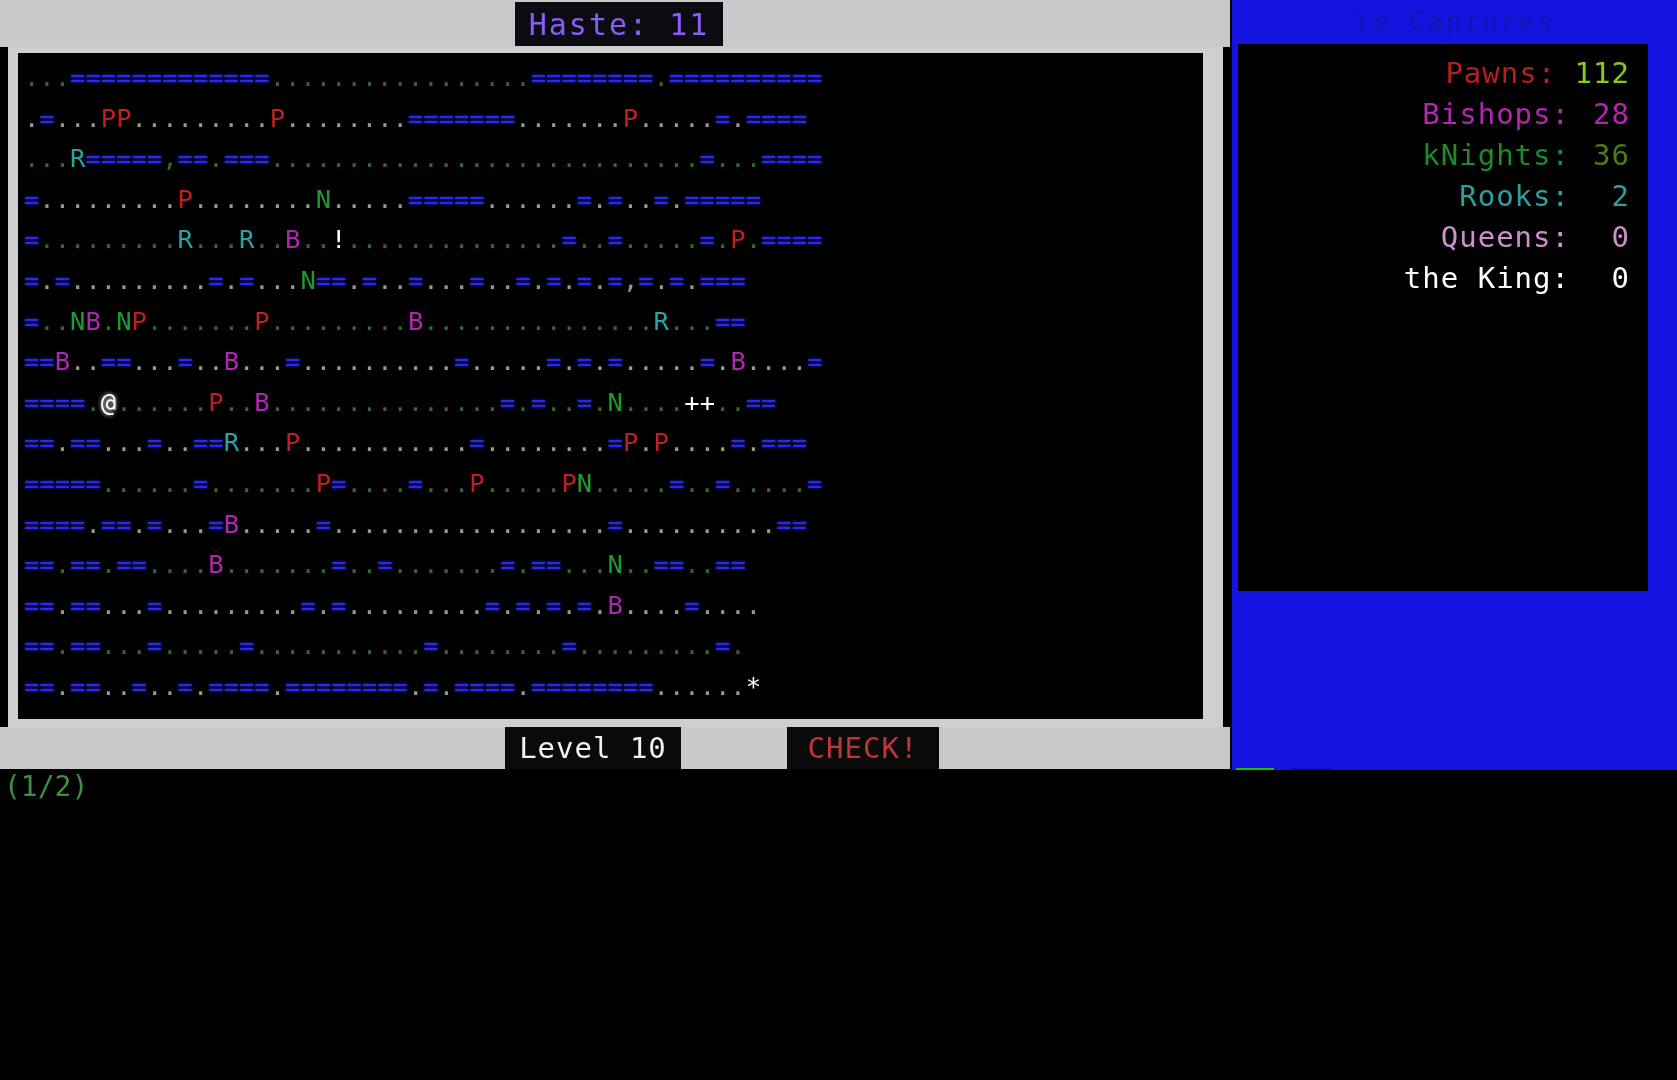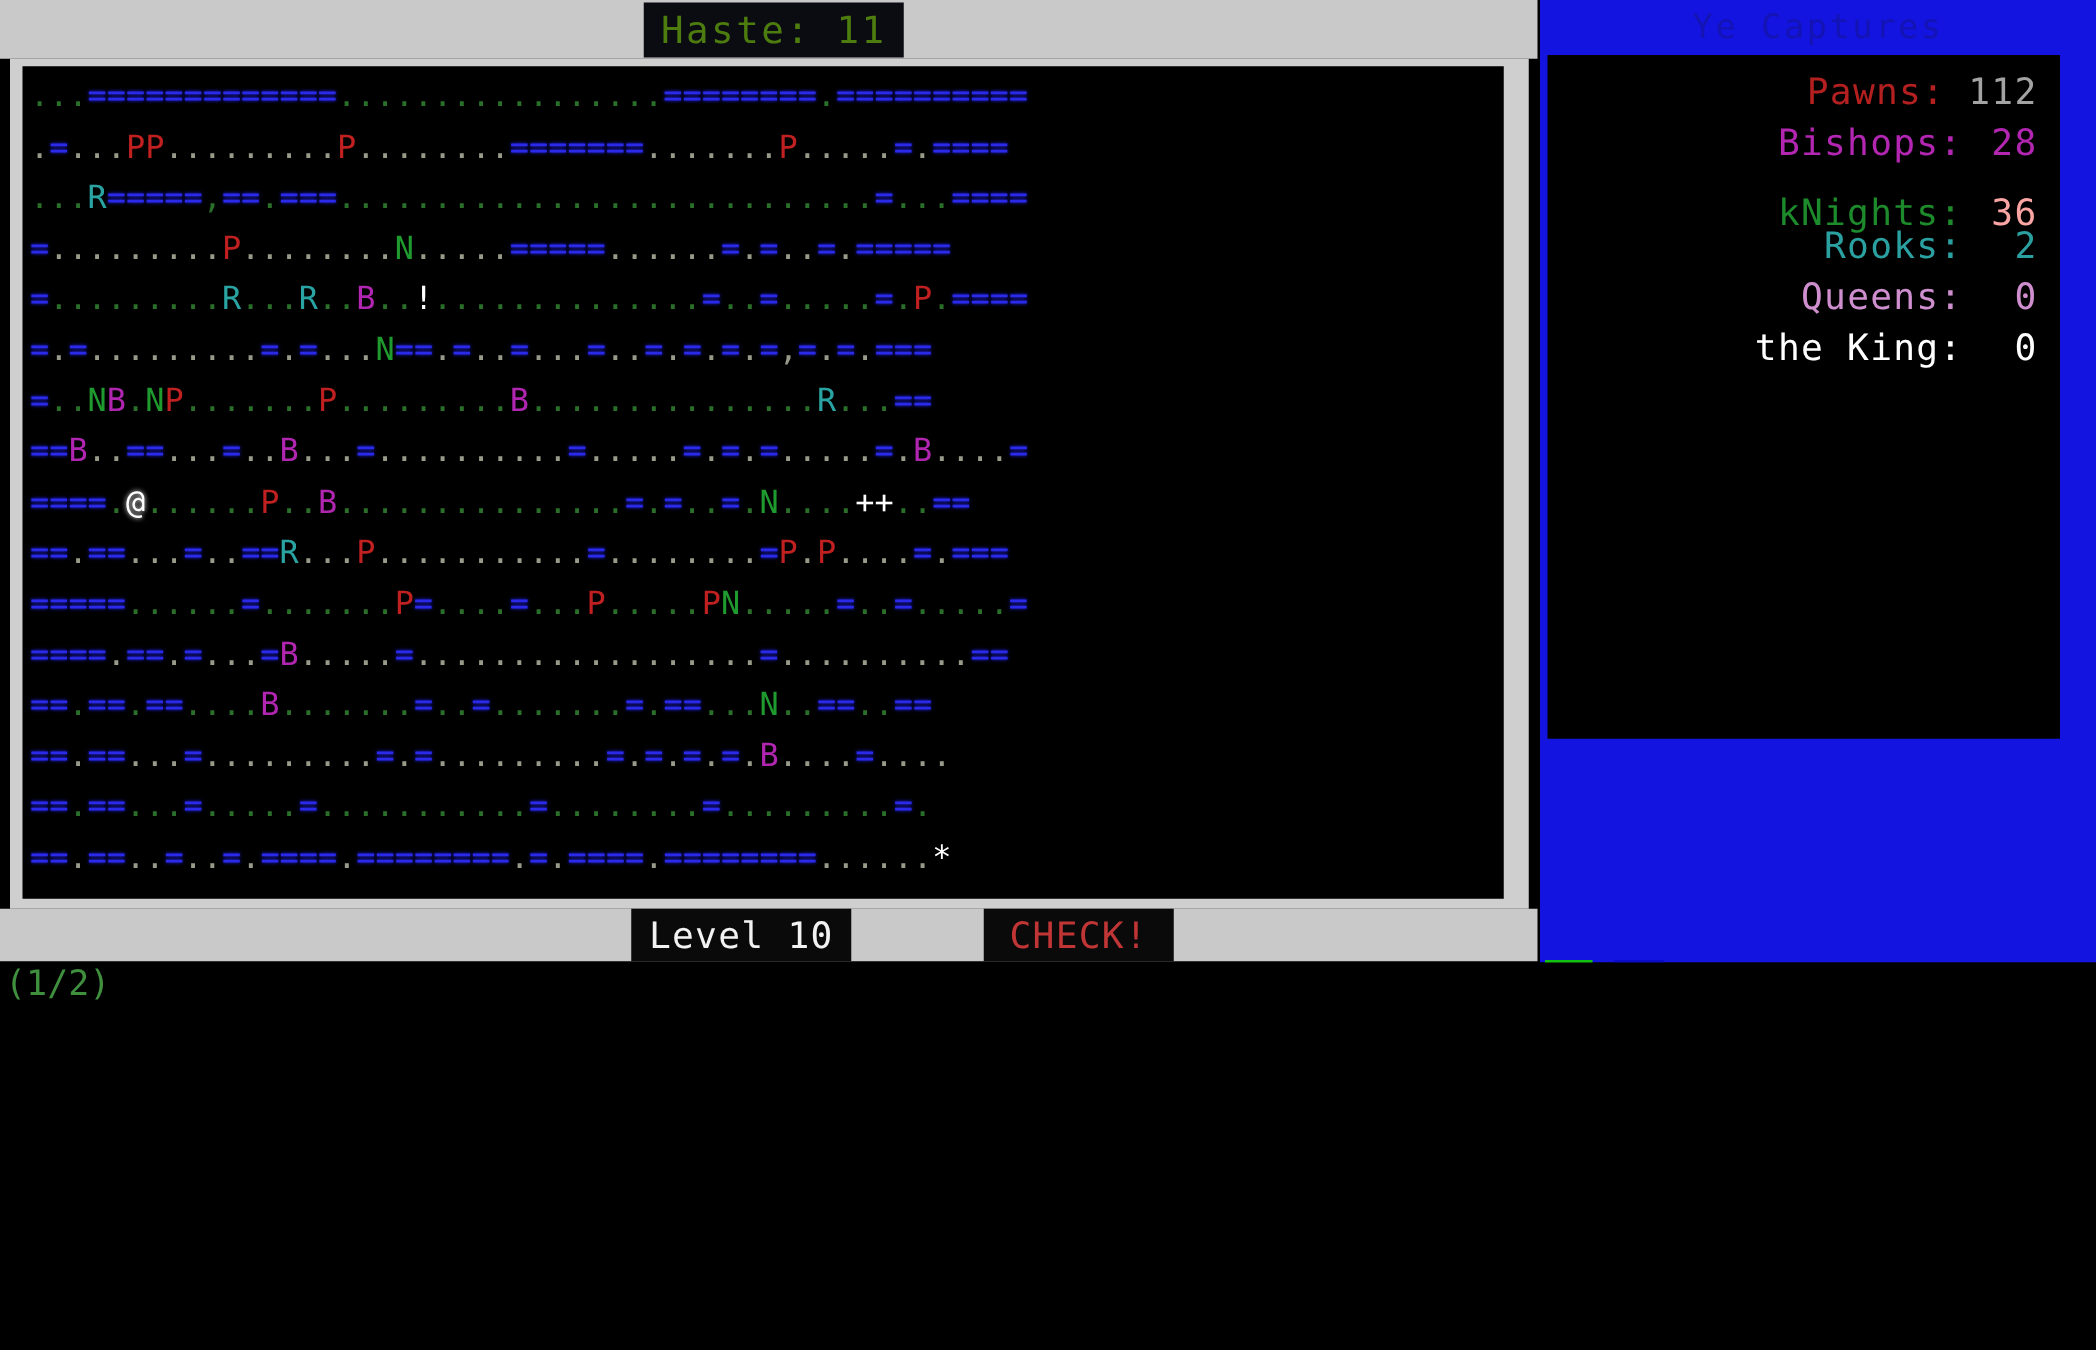--- a/index.html
+++ b/index.html
@@ -5,21 +5,21 @@
   html,body{margin:0;padding:0;background:#000;}
   body{width:1677px;height:1080px;overflow:hidden;font-family:"DejaVu Sans Mono","Liberation Mono",monospace;}
 
   
   #app{position:relative;width:1677px;height:1080px;background:#000;}
 
   
   #top-bar{position:absolute;left:0;top:0;width:1230px;height:47px;background:#c9c9c9;}
   #haste-box{position:absolute;left:515px;top:2px;width:208px;height:44px;background:#0b0b12;
              display:flex;align-items:center;justify-content:center;}
-  #haste-box .txt{color:#4d7c0f;font-size:30px;letter-spacing:2px;white-space:pre;}
+  #haste-box .txt{color:#8b5cf6;font-size:30px;letter-spacing:2px;white-space:pre;}
 
   
   #board-frame{position:absolute;left:8px;top:47px;width:1215px;height:680px;background:#cfcfcf;
                padding:6px 0 0 10px;box-sizing:border-box;}
   #board{position:relative;width:1185px;height:666px;background:#000;overflow:hidden;
          padding:4px 0 0 6px;box-sizing:border-box;}
   .brow{white-space:pre;font-size:25.5px;line-height:40.6px;letter-spacing:0px;height:40.6px;}
 
   
   .c-wall{color:#2a2ae8;text-shadow:0 0 3px #2222ff;}   
@@ -104,23 +104,23 @@
       <span class="txt">Level 10</span>
     </div>
     <div id="check-box">
       <span class="txt">CHECK!</span>
     </div>
   </div>
 
   <div id="side-panel">
     <div id="side-title">Ye Captures</div>
     <div id="side-inner">
-        <div class="stat-row"><span class="stat-label" style="color: rgb(180, 32, 32);">Pawns:</span><span class="stat-val" style="color: #a3a3a3;"> 112</span></div>
+        <div class="stat-row"><span class="stat-label" style="color: rgb(180, 32, 32);">Pawns:</span><span class="stat-val" style="color: #84cc16;"> 112</span></div>
         <div class="stat-row"><span class="stat-label" style="color: rgb(178, 38, 178);">Bishops:</span><span class="stat-val" style="color: rgb(178, 38, 178);"> 28</span></div>
-        <div class="stat-row"><span class="stat-label" style="color: rgb(29, 138, 43);">kNights:</span><span class="stat-val" style="color: #fca5a5; margin-top: 15px;"> 36</span></div>
+        <div class="stat-row"><span class="stat-label" style="color: rgb(29, 138, 43);">kNights:</span><span class="stat-val" style="color: #4d7c0f;"> 36</span></div>
         <div class="stat-row"><span class="stat-label" style="color: rgb(43, 160, 160);">Rooks:</span><span class="stat-val" style="color: rgb(43, 160, 160);"> 2</span></div>
         <div class="stat-row"><span class="stat-label" style="color: rgb(207, 143, 207);">Queens:</span><span class="stat-val" style="color: rgb(207, 143, 207);"> 0</span></div>
         <div class="stat-row"><span class="stat-label" style="color: rgb(255, 255, 255);">the King:</span><span class="stat-val" style="color: rgb(255, 255, 255);"> 0</span></div>
       </div>
   </div>
 
   <div id="hotkey-strip">
     <div id="hotkey-green">
       <span class="txt">F5</span>
     </div>

